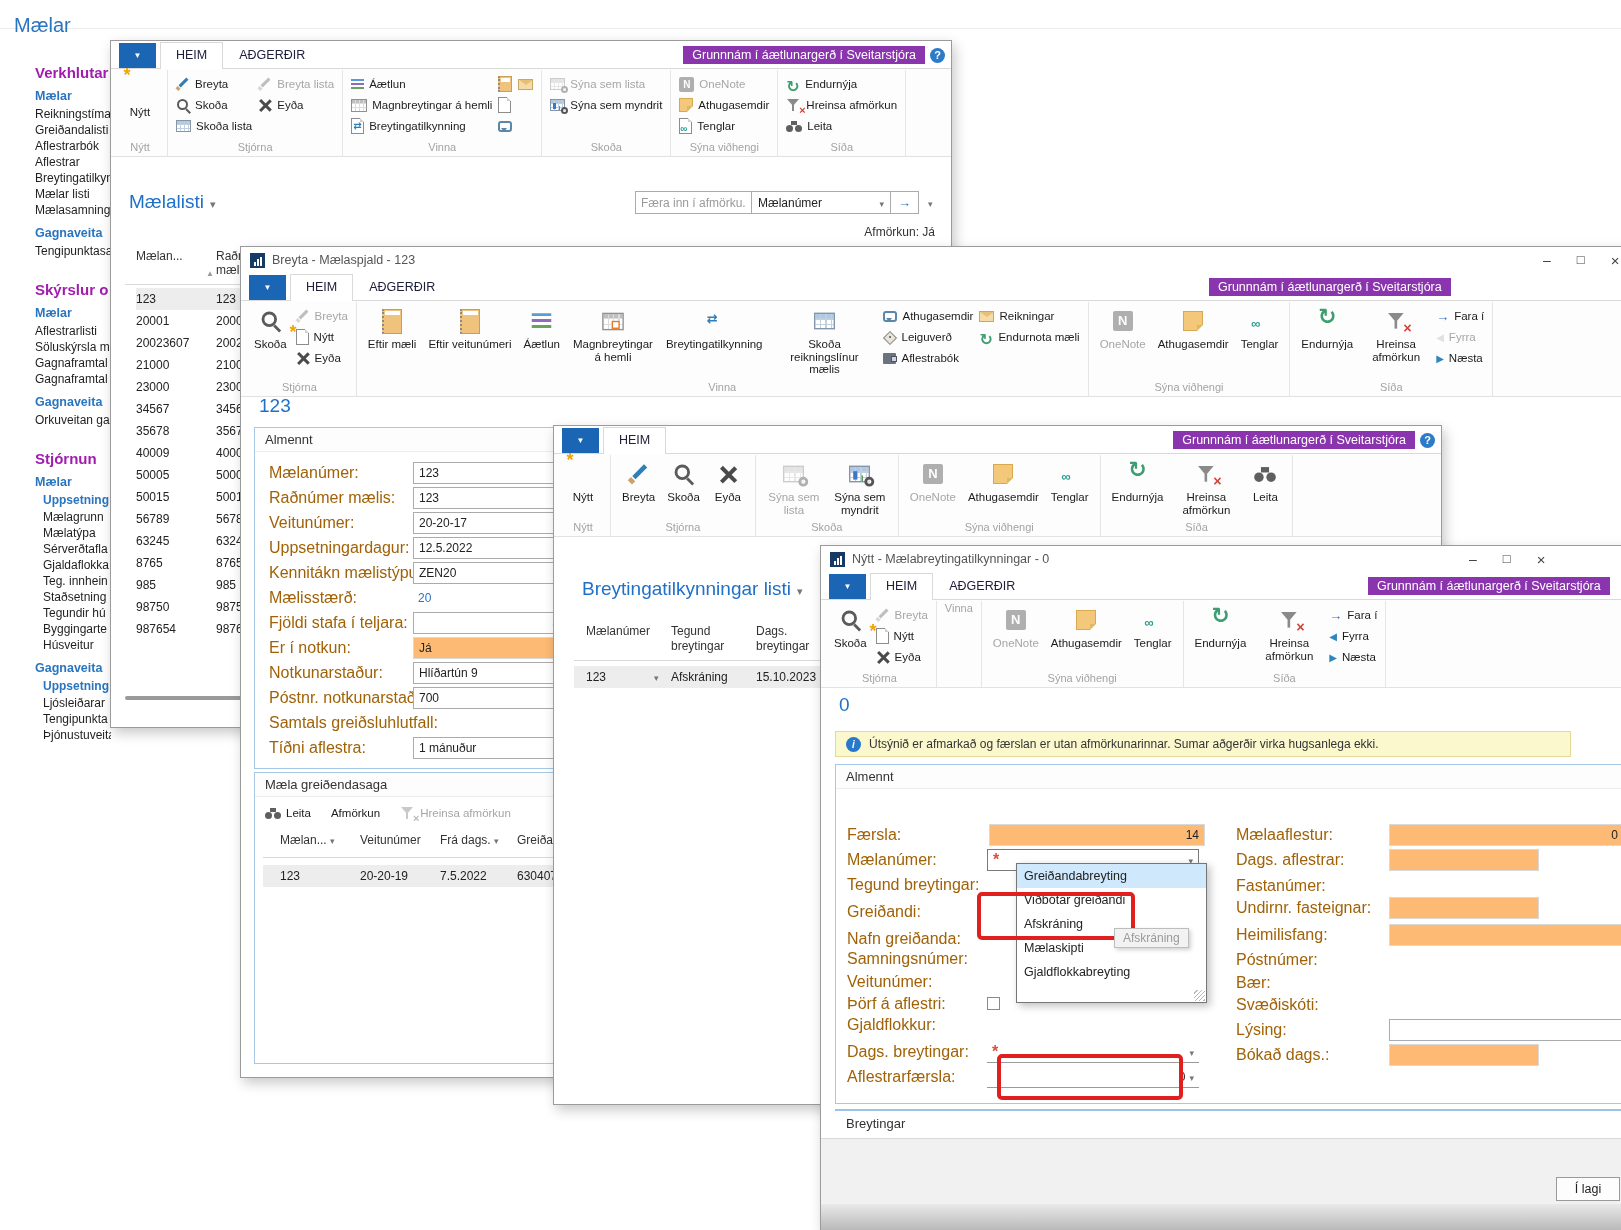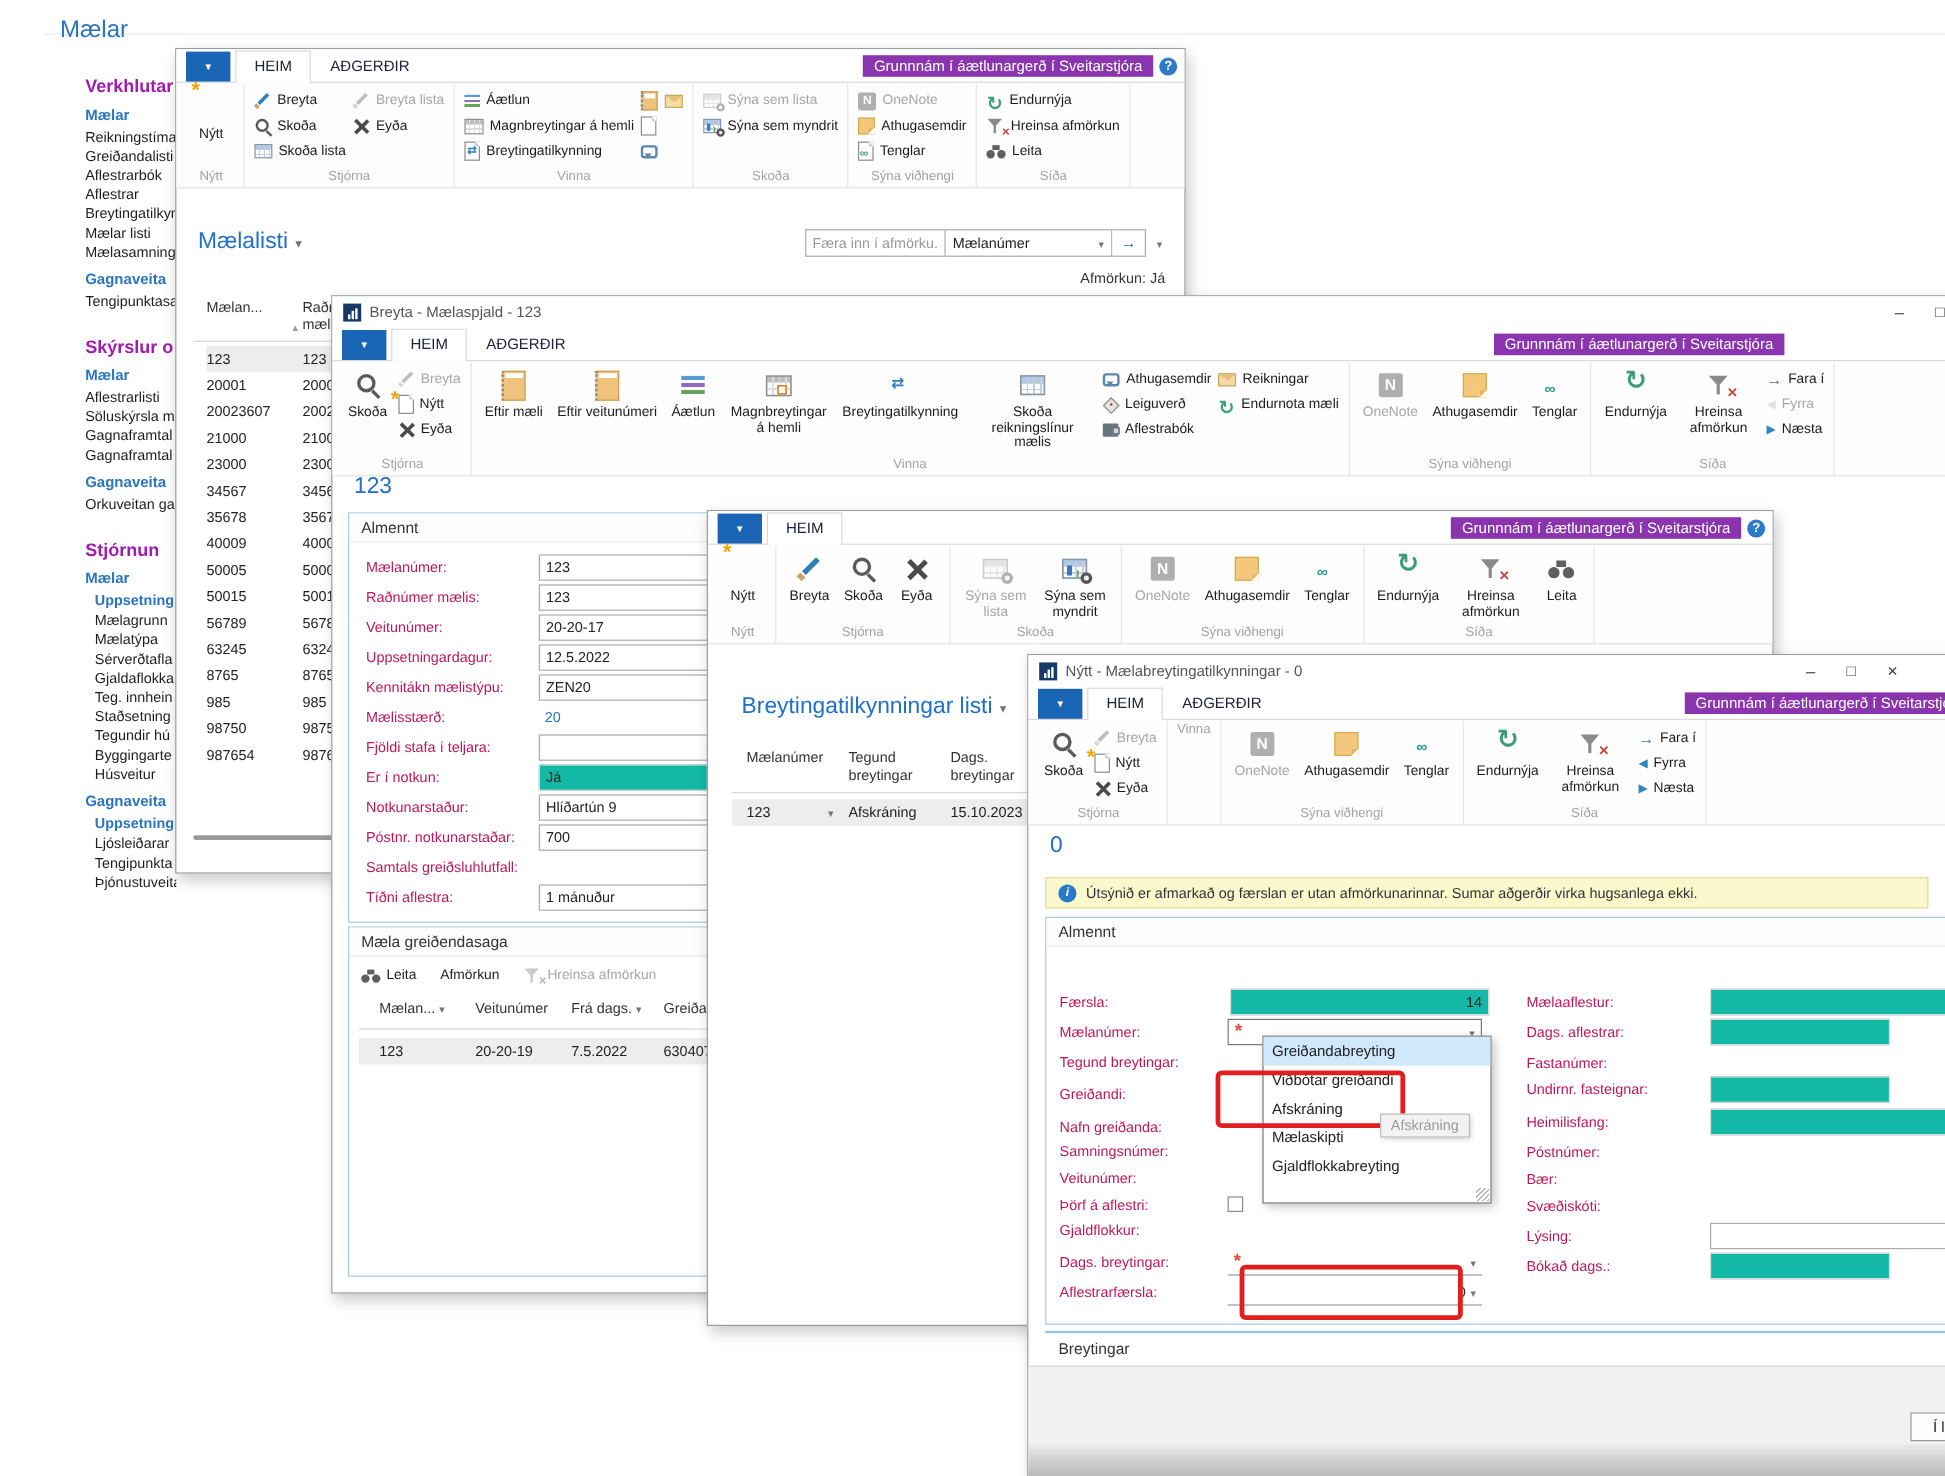--- a/index.html
+++ b/index.html
@@ -1,18 +1,18 @@
 <!DOCTYPE html>
 <html><head>
 <meta charset="utf-8">
 <style>
 *{box-sizing:border-box;margin:0;padding:0;}
 html,body{width:1621px;height:1230px;overflow:hidden;}
 body{font-family:"Liberation Sans","DejaVu Sans",sans-serif;font-size:12px;color:#222;background:#fff;position:relative;}
-#canvas{position:absolute;inset:0;overflow:hidden;margin-left:36px;}
+#canvas{position:absolute;inset:0;overflow:hidden;}
 .topline{position:absolute;left:0;top:28px;width:100%;height:1px;background:#ececec;}
 
 .pgtitle{position:absolute;left:14px;top:14px;font-size:20px;color:#2a75c0;}
 .nav{position:absolute;left:35px;top:52px;width:76px;overflow:hidden;}
 .nav .nv{white-space:nowrap;}
 .nv.h1{font-weight:bold;font-size:15px;color:#a21caf;margin:12px 0 7px;}
 .nv.sp{margin-top:22px;}
 .nv.h2{font-weight:bold;font-size:12.5px;color:#2a75c0;margin:8px 0 3px;}
 .nv.it{font-size:12px;color:#1e1e1e;line-height:16px;}
 .nv.lk{font-size:12px;font-weight:bold;color:#2a75c0;margin:4px 0 2px 8px;}
@@ -131,23 +131,23 @@
 .th{position:absolute;font-size:12px;color:#333;}
 .hline{position:absolute;height:1px;background:#d8d8d8;}
 .rows{position:absolute;}
 .lrow{display:flex;height:22px;line-height:22px;width:300px;padding-left:0;}
 .lrow.sel{background:#ededed;}
 .lrow .c1{width:80px;}
 .lrow .c2{width:120px;}
 .scrollthumb{position:absolute;height:4px;background:#9a9a9a;border-radius:2px;}
 .ft{position:absolute;border:1px solid #a6c8e4;background:#fff;}
 .fth{height:24px;display:flex;align-items:center;padding:0 10px;font-size:13px;color:#333;border-bottom:1px solid #ececec;background:#fdfdfd;}
-.flab{position:absolute;font-size:12px;color:#be185d;height:22px;line-height:22px;white-space:nowrap;}
+.flab{position:absolute;font-size:16px;color:#a16207;height:22px;line-height:22px;white-space:nowrap;}
 .fb{position:absolute;height:22px;border:1px solid #ababab;background:#fff;font-size:12px;display:flex;align-items:center;padding:0 5px;}
-.fb.gr{background:#14b8a6;border-color:#d9d9d9;}
+.fb.gr{background:#fdba74;border-color:#d9d9d9;}
 .fb.rt{justify-content:flex-end;}
 .fb.und{border:none;border-bottom:1px solid #9a9a9a;}
 .fb .dv{margin-left:auto;}
 .fb.rt .dv{margin-left:4px;}
 .flink{position:absolute;font-size:12px;color:#2a75c0;height:22px;line-height:22px;}
 .req{color:#e04b3d;font-weight:bold;font-size:16px;line-height:10px;margin-right:3px;}
 .req::before{content:"*";}
 .cb{position:absolute;width:13px;height:13px;border:1px solid #8a8a8a;background:#fff;}
 .dots{position:absolute;width:22px;height:22px;border:1px solid #ababab;background:#fff;display:flex;align-items:center;justify-content:center;font-weight:bold;}
 .gell::before{content:"…";}

